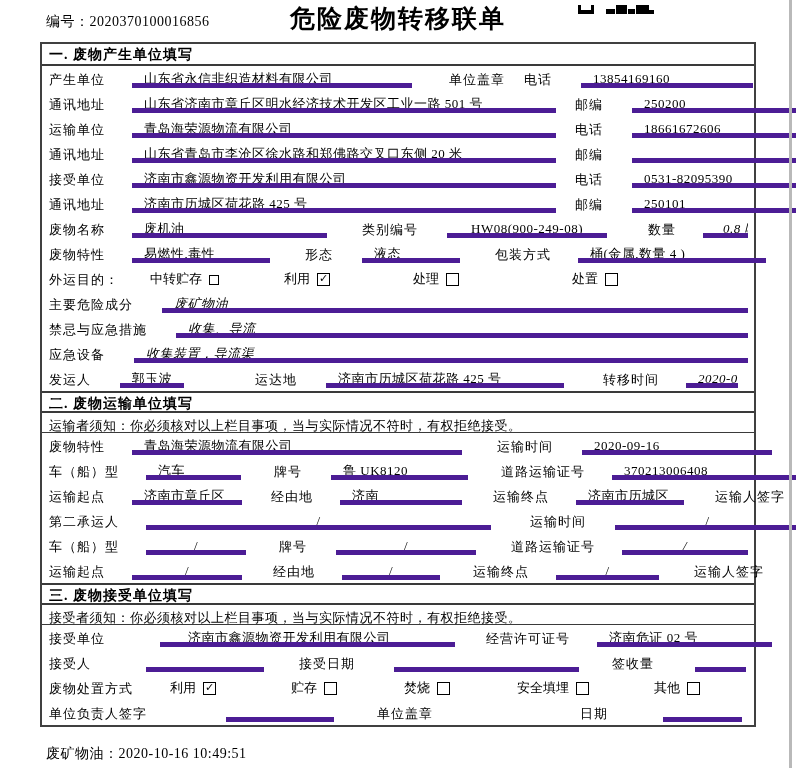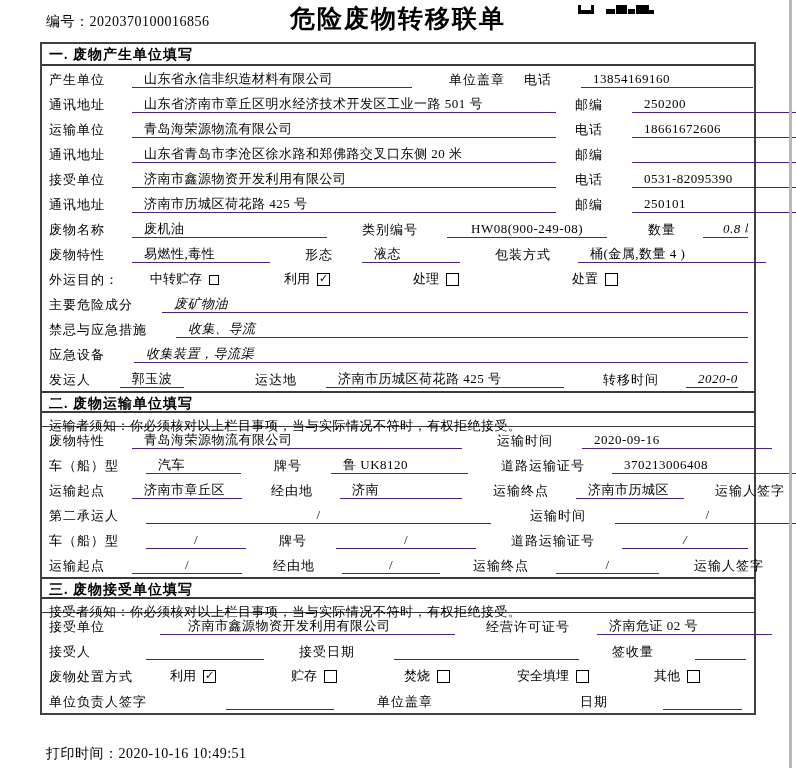--- a/index.html
+++ b/index.html
@@ -12,26 +12,26 @@
   .doc-title{position:absolute;left:0;right:0;top:2px;text-align:center;
              font-size:25px;font-weight:bold;letter-spacing:2px;}
   .qr{position:absolute;left:578px;top:0;}
   
   .form{position:absolute;left:40px;top:42px;width:716px;box-sizing:border-box;
         border:2px solid #404040;background:#fff;}
   .sec-h{height:22px;line-height:21px;font-weight:bold;font-size:14px;
          padding-left:7px;border-bottom:2px solid #3a3a3a;box-sizing:border-box;
          letter-spacing:1px;}
   .sec-h.mid{border-top:2px solid #3a3a3a;}
-  .notice{height:14px;line-height:25px;font-size:13px;padding-left:7px;
+  .notice{height:20px;line-height:25px;font-size:13px;padding-left:7px;
           border-bottom:1px solid #3a3a3a;box-sizing:border-box;letter-spacing:.5px;}
   .row{display:flex;align-items:flex-end;height:25px;box-sizing:border-box;
        padding:0 4px 3px 7px;font-size:13px;white-space:nowrap;gap:19px;}
   .lbl{flex:none;letter-spacing:1px;line-height:16px;}
-  .uv{display:inline-block;flex:none;border-bottom:1px solid #4c1d95;height:17px;
+  .uv{display:inline-block;flex:none;border-bottom:5px solid #4c1d95;height:17px;
       line-height:16px;box-sizing:border-box;padding-left:12px;overflow:hidden;
       letter-spacing:.5px;}
   .uv.c{text-align:center;padding-left:0;}
   .uv.fill{flex:1;font-style:italic;}
   .ml-auto{margin-left:auto;}
   .opt{flex:none;display:inline-flex;align-items:center;}
   .cb{display:inline-block;width:11px;height:11px;border:1.3px solid #000;
       line-height:10px;font-size:11px;text-align:center;margin-left:7px;
       font-family:"DejaVu Sans",sans-serif;}
   .cb.small{width:8px;height:8px;margin-bottom:-1px;}
@@ -272,16 +272,16 @@
     <div class="row">
       <span class="lbl">单位负责人签字</span>
       <span class="uv" style="width:108px;margin-left:60px"></span>
       <span class="lbl" style="margin-left:24px">单位盖章</span>
       <span class="lbl" style="margin-left:128px">日期</span>
       <span class="uv fill" style="margin-left:36px;margin-right:8px"></span>
     </div>
 
   </div>
 
-  <div class="print-line"><span>打印时间：</span><span>2020-10-16 10:49:51</span></div>
+  <div class="print-line"><span>废矿物油：</span><span>2020-10-16 10:49:51</span></div>
 
   <div class="page-edge"></div>
 </div>
 
 </body></html>

